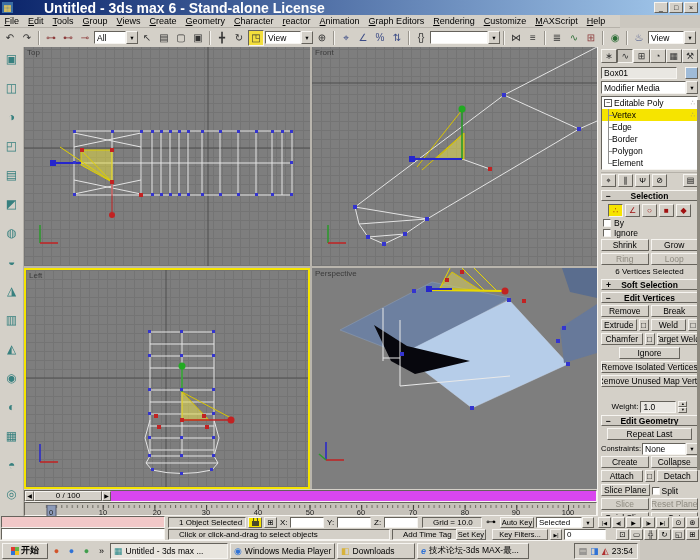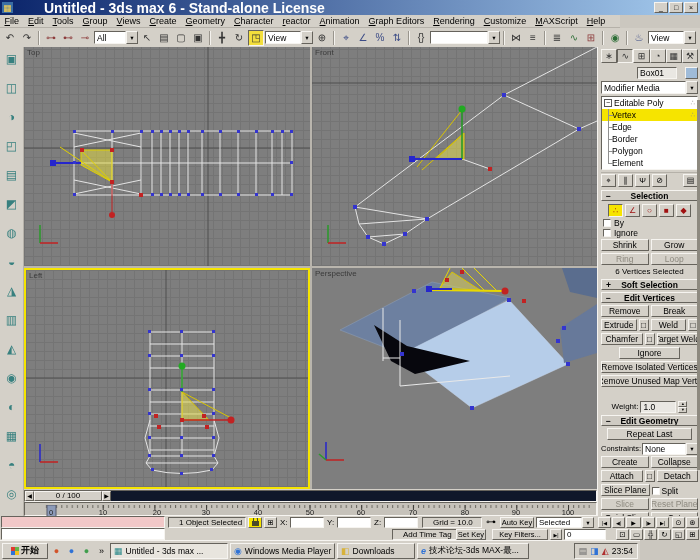--- a/index.html
+++ b/index.html
@@ -38,21 +38,21 @@
 .vp.grid{background-image:repeating-linear-gradient(0deg,#747474 0 1px,transparent 1px 9px),repeating-linear-gradient(90deg,#747474 0 1px,transparent 1px 9px);}
 .vplabel{position:absolute;left:3px;top:1px;font-size:8px;color:#3a3a3a;z-index:3;}
 .vp svg{position:absolute;left:0;top:0;}
 #vp-left{border:2px solid #f5e400;}
 
 #rpanel{left:597px;top:47px;width:103px;height:469px;background:#d4d0c8;border-left:1px solid #f4f2ee;padding:2px 2px 0 3px;}
 #rscroll{position:absolute;right:0px;top:100px;width:3px;height:370px;background:#8d897f;}
 .ptabs{display:flex;height:15px;margin-bottom:1px;}
 .ptab{flex:1;height:14px;display:flex;align-items:center;justify-content:center;font-size:9px;color:#333;border:1px solid;border-color:#f6f4f0 #66635c #66635c #f6f4f0;background:#d4d0c8;}
 .ptab.sel{border-color:#66635c #f6f4f0 #f6f4f0 #66635c;background:#c8c4bc;}
-.nrow{display:flex;height:15px;align-items:center;gap:8px;margin-bottom:1px;margin-left:36px;}
+.nrow{display:flex;height:15px;align-items:center;gap:8px;margin-bottom:1px;}
 .namef{flex:1;height:12px;background:#e9e7e2;border:1px solid;border-color:#66635c #f6f4f0 #f6f4f0 #66635c;font-size:8.5px;padding:0 2px;display:flex;align-items:center;}
 .swatch{width:13px;height:12px;background:#9fbbd8;border:1px solid;border-color:#f6f4f0 #66635c #66635c #f6f4f0;}
 #stackbox{height:74px;background:#fff;border:1px solid;border-color:#66635c #f6f4f0 #f6f4f0 #66635c;overflow:hidden;margin-bottom:2px;}
 .strow{height:12px;display:flex;align-items:center;font-size:8.5px;white-space:nowrap;padding:0 2px;position:relative;}
 .strow .cbx{width:8px;height:8px;border:1px solid #555;background:#fff;font-size:7px;line-height:6px;text-align:center;margin-right:2px;flex:none;}
 .strow.child{padding-left:10px;}
 .strow.child::before{content:"";position:absolute;left:6px;top:0;bottom:0;width:1px;background:#909090;}
 .strow.child::after{content:"";position:absolute;left:6px;top:6px;width:5px;height:1px;background:#909090;}
 .strow.last::before{bottom:6px;}
 .strow.sel{background:#f6e400;}
@@ -69,21 +69,21 @@
 .b2{display:flex;gap:2px;height:13px;margin:1px 0;}
 .b2 .btn{flex:1;height:12px;}
 .selstat{text-align:center;font-size:8px;height:10px;line-height:10px;overflow:hidden;white-space:nowrap;}
 .mini{width:10px;flex:none !important;}
 .crow{display:flex;align-items:center;height:13px;gap:1px;font-size:8px;margin:1px 0;}
 .spinner{display:flex;flex-direction:column;width:9px;height:12px;}
 .spinner span{flex:1;border:1px solid;border-color:#f6f4f0 #66635c #66635c #f6f4f0;background:#d4d0c8;font-size:4.5px;line-height:4px;text-align:center;}
 .wfield{width:36px;height:12px;background:#e9e7e2;border:1px solid;border-color:#66635c #f6f4f0 #f6f4f0 #66635c;font-size:8.5px;padding:0 2px;display:flex;align-items:center;}
 
 #timeslider{left:24px;top:489px;width:573px;height:13px;background:#d4d0c8;display:flex;align-items:center;}
-#ts-track{display:flex;align-items:center;width:100%;height:12px;background:#0f172a;border:1px solid;border-color:#66635c #f6f4f0 #f6f4f0 #66635c;}
+#ts-track{display:flex;align-items:center;width:100%;height:12px;background:#d946ef;border:1px solid;border-color:#66635c #f6f4f0 #f6f4f0 #66635c;}
 .tsb{width:9px;height:10px;font-size:6px;flex:none;}
 #ts-thumb{width:68px;height:10px;font-size:8px;flex:none;}
 #trackbar{left:24px;top:502px;width:573px;height:14px;background:#c6c2ba;border:1px solid;border-color:#66635c #f6f4f0 #f6f4f0 #66635c;}
 .rlab{position:absolute;top:5px;transform:translateX(-50%);font-size:7.5px;color:#222;}
 
 #statusarea{left:0;top:516px;width:700px;height:24px;background:#d4d0c8;}
 #listener-out{left:1px;top:0px;width:164px;height:12px;background:#f2c8c8;border:1px solid;border-color:#66635c #f6f4f0 #f6f4f0 #66635c;}
 #listener-in{left:1px;top:12px;width:164px;height:12px;background:#fff;border:1px solid;border-color:#66635c #f6f4f0 #f6f4f0 #66635c;}
 .spane{position:absolute;height:11px;background:#d4d0c8;border:1px solid;border-color:#66635c #f6f4f0 #f6f4f0 #66635c;font-size:8px;display:flex;align-items:center;padding:0 10px;overflow:hidden;white-space:nowrap;}
 .sfield{position:absolute;height:11px;background:#fff;border:1px solid;border-color:#66635c #f6f4f0 #f6f4f0 #66635c;font-size:8px;display:flex;align-items:center;padding:0 2px;overflow:hidden;}
@@ -659,20 +659,21 @@
       <span class="dda">▼</span>
     </div>
     <div class="sbtn btn" style="left:598px;top:1px;width:13px;font-size:5px;">|◀</div>
     <div class="sbtn btn" style="left:612px;top:1px;width:13px;font-size:5px;">◀|</div>
     <div class="sbtn btn" style="left:626px;top:1px;width:15px;font-size:6px;">▶</div>
     <div class="sbtn btn" style="left:642px;top:1px;width:13px;font-size:5px;">|▶</div>
     <div class="sbtn btn" style="left:656px;top:1px;width:13px;font-size:5px;">▶|</div>
     <div class="sbtn btn navb" style="left:672px;top:1px;width:13px;">⊙</div>
     <div class="sbtn btn navb" style="left:686px;top:1px;width:13px;">⊛</div>
 
+    <div class="spane" style="left:168px;top:13px;width:222px;background:#d4d0c8;">Click or click-and-drag to select objects</div>
     <div class="spane" style="left:392px;top:13px;width:73px;">Add Time Tag</div>
     <div class="sbtn btn" style="left:456px;top:13px;width:30px;">Set Key</div>
     <div class="sbtn btn" style="left:492px;top:13px;width:56px;">Key Filters...</div>
     <div class="sbtn btn" style="left:550px;top:13px;width:12px;font-size:5px;">▶|</div>
     <div class="sfield" style="left:564px;top:13px;width:42px;">0</div>
     <div class="sbtn btn navb" style="left:616px;top:13px;width:13px;">⊡</div>
     <div class="sbtn btn navb" style="left:630px;top:13px;width:13px;">▭</div>
     <div class="sbtn btn navb" style="left:644px;top:13px;width:13px;">╬</div>
     <div class="sbtn btn navb" style="left:658px;top:13px;width:13px;">↻</div>
     <div class="sbtn btn navb" style="left:672px;top:13px;width:13px;">◱</div>

